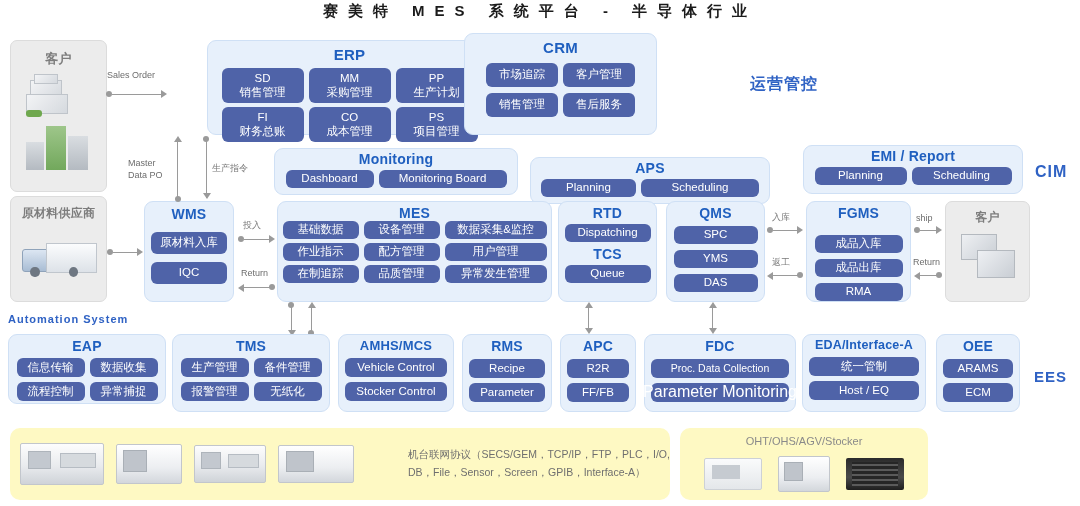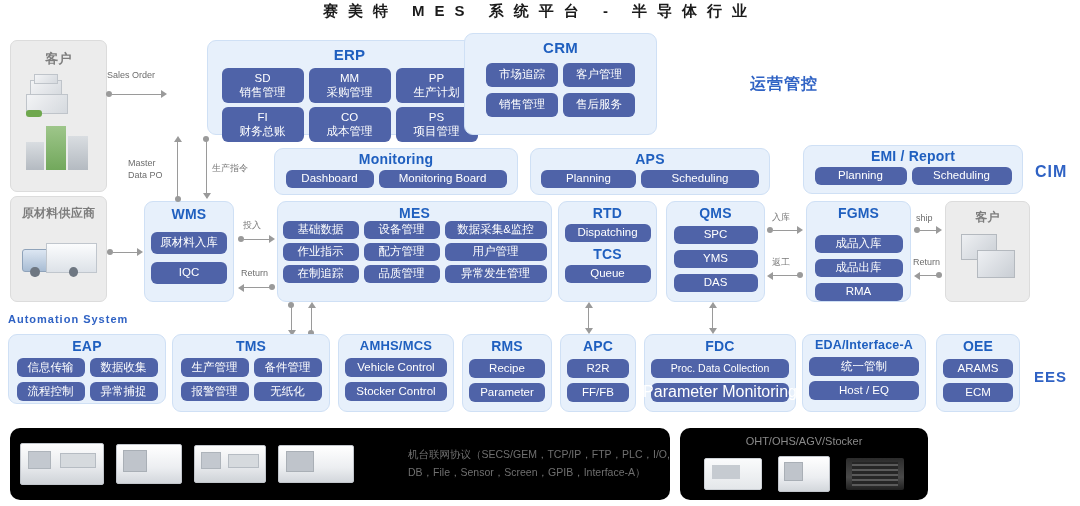--- a/index.html
+++ b/index.html
@@ -28,21 +28,21 @@
   .vline{background:#9a9a9a;width:1.4px;}
   .dot{width:6px;height:6px;border-radius:50%;background:#9a9a9a;}
   .arrowR{width:0;height:0;border-top:4px solid transparent;border-bottom:4px solid transparent;border-left:6px solid #9a9a9a;}
   .arrowL{width:0;height:0;border-top:4px solid transparent;border-bottom:4px solid transparent;border-right:6px solid #9a9a9a;}
   .arrowU{width:0;height:0;border-left:4px solid transparent;border-right:4px solid transparent;border-bottom:6px solid #9a9a9a;}
   .arrowD{width:0;height:0;border-left:4px solid transparent;border-right:4px solid transparent;border-top:6px solid #9a9a9a;}
   .lbl{font-size:9px;color:#6d6d6d;white-space:nowrap;}
   .lbl.cn{color:#7a7a7a;}
 
   
-  .strip{background:#000000;border-radius:10px;}
+  .strip{background:#fef9c3;border-radius:10px;}
   .proto{font-size:10.5px;color:#6f6f6f;line-height:1.7;}
   .ohtTitle{font-size:11px;color:#8a8a8a;text-align:center;}
 
   
   .mach{background:linear-gradient(180deg,#fdfdfd 0%,#e9ebee 55%,#cfd3d8 100%);
         border:1px solid #c2c6cc;border-radius:2px;position:relative;overflow:hidden;}
   .mach:before{content:"";position:absolute;left:8%;top:18%;width:26%;height:40%;
         background:#c3c8cf;border:1px solid #aeb4bb;}
   .mach:after{content:"";position:absolute;right:8%;top:22%;width:42%;height:34%;
         background:#d6dade;border:1px solid #b6bcc3;}
@@ -156,21 +156,21 @@
 <div class="abs sidetag" style="left:8px;top:313px;font-size:11px;">Automation  System</div>
 
 <div class="abs panel" style="left:274px;top:148px;width:244px;height:47px;padding-top:2px;">
   <div class="ptitle" style="font-size:14px;margin-bottom:3px;">Monitoring</div>
   <div class="row">
     <div class="pill" style="width:88px;height:18px;">Dashboard</div>
     <div class="pill" style="width:128px;height:18px;">Monitoring Board</div>
   </div>
 </div>
 
-<div class="abs panel" style="left:530px;top:148px;width:240px;height:47px;padding-top:2px;">
+<div class="abs panel" style="left:530px;top:157px;width:240px;height:47px;padding-top:2px;">
   <div class="ptitle" style="font-size:14px;margin-bottom:3px;">APS</div>
   <div class="row">
     <div class="pill" style="width:95px;height:18px;">Planning</div>
     <div class="pill" style="width:118px;height:18px;">Scheduling</div>
   </div>
 </div>
 
 <div class="abs panel" style="left:803px;top:145px;width:220px;height:49px;padding-top:2px;">
   <div class="ptitle" style="font-size:14px;margin-bottom:3px;">EMI / Report</div>
   <div class="row">

